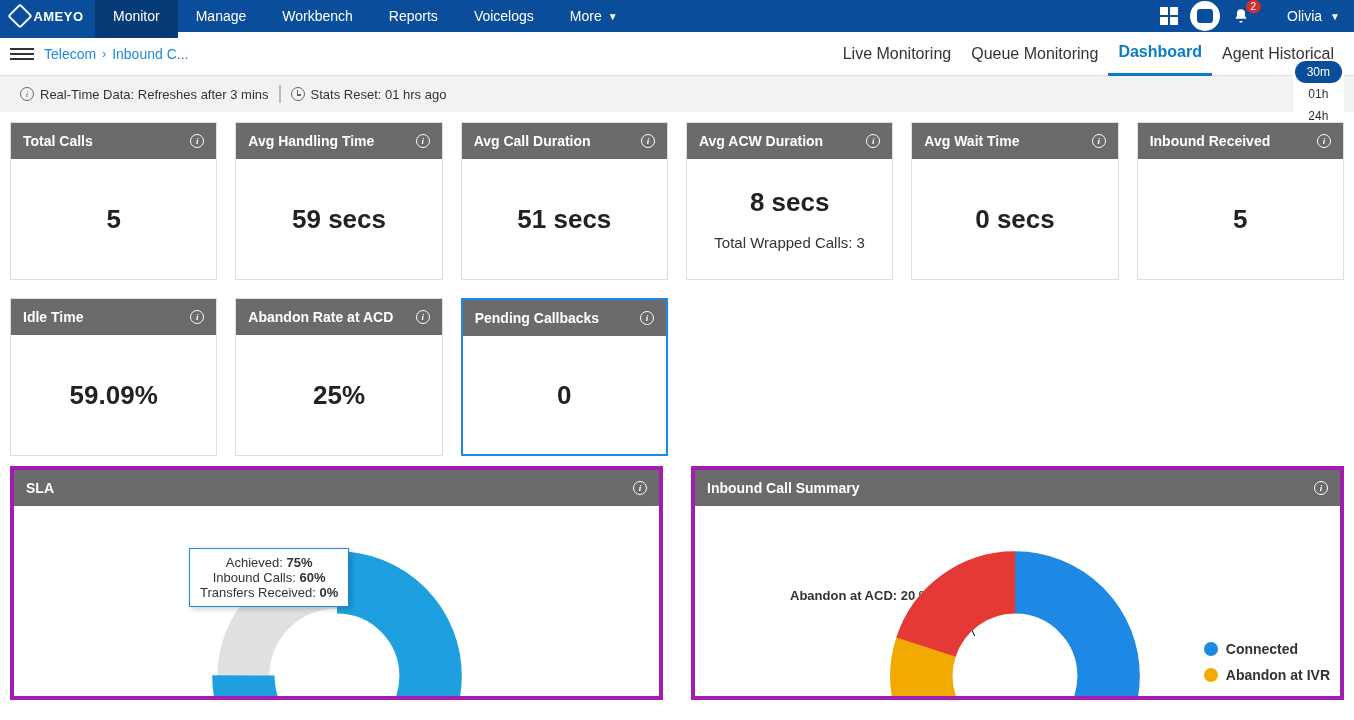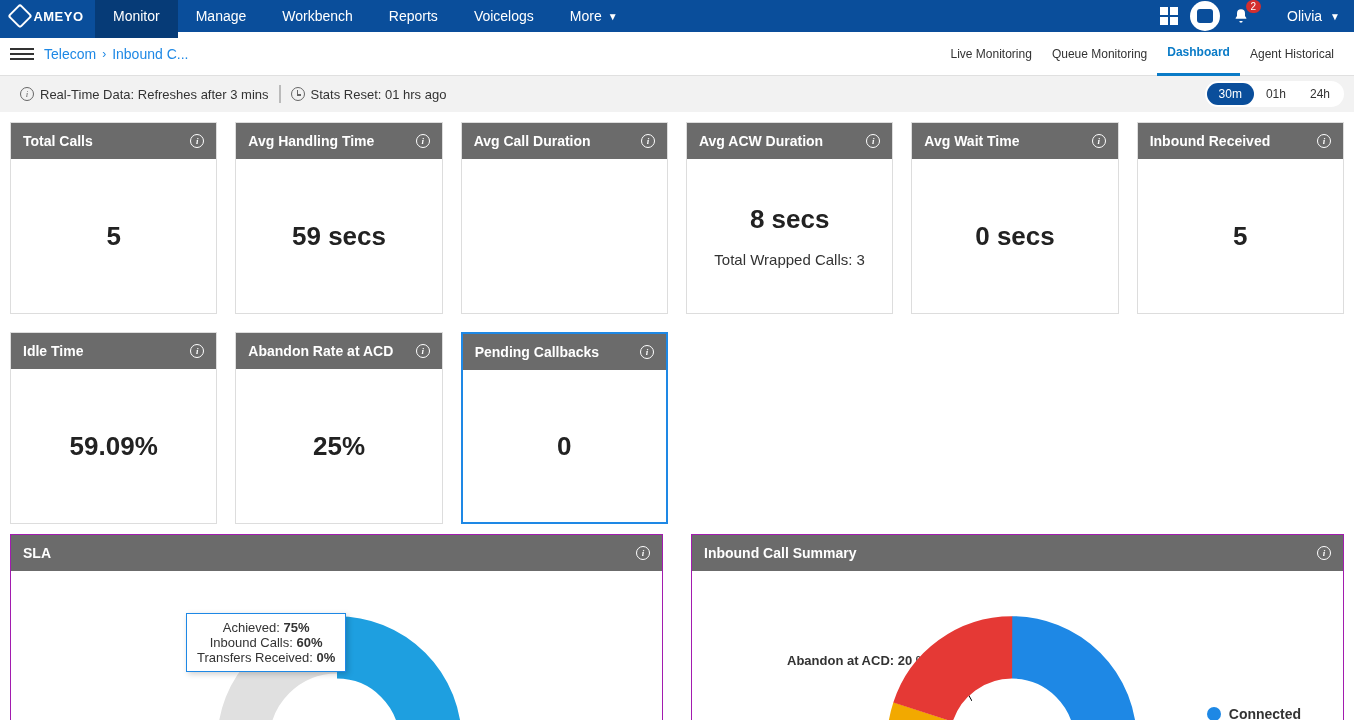--- a/index.html
+++ b/index.html
@@ -21,47 +21,47 @@
 .user { padding: 0 14px 0 28px; font-size:14px; display:flex; align-items:center; gap:8px; cursor:pointer; }
 .chev { font-size:10px; }
 
 
 .subbar { height: 44px; display:flex; align-items:center; border-bottom:1px solid #e0e0e0; padding: 4px 10px; }
 .ham { width:24px; display:flex; flex-direction:column; gap:3px; cursor:pointer; margin-right:10px; }
 .ham span { height:2px; background:#333; }
 .crumb { color:#1e88e5; font-size:14px; cursor:pointer; }
 .crumb-sep { color:#1e88e5; margin: 0 6px; font-size:12px; }
 .sub-spacer { flex:1; }
-.sub-tab { font-size:12px; color:#333; padding: 0 10px; height:44px; display:flex; align-items:center; cursor:pointer; }
+.sub-tab { font-size:16px; color:#333; padding: 0 10px; height:44px; display:flex; align-items:center; cursor:pointer; }
 .sub-tab.active { color:#0a7bc7; border-bottom:3px solid #0a7bc7; font-weight:600; }
 
 
 .statusbar { height: 36px; background:#f2f2f2; display:flex; align-items:center; padding: 0 10px; font-size:13px; color:#333; }
 .status-item { display:flex; align-items:center; gap:6px; padding: 0 10px; }
 .status-sep { width:1px; height:18px; background:#bbb; }
 .checkbox-empty { width:13px; height:13px; border:1px solid #888; display:inline-block; }
 .info-ic { width:14px; height:14px; border:1.5px solid #666; border-radius:50%; display:inline-flex; align-items:center; justify-content:center; font-size:9px; font-style:italic; color:#666; font-family: Georgia, serif;}
 .status-spacer { flex:1; }
-.pill-group { display:flex; align-items:center; gap:0; background:#fff; border-radius:14px; padding:2px; }
+.pill-group { display:flex; align-items:center; gap:0; background:#fff; border-radius:14px; padding:2px;flex-direction:column; }
 .pill { font-size:12px; padding:4px 12px; border-radius:14px; cursor:pointer; color:#333; }
 .pill.active { background:#0a4e9b; color:#fff; }
 
 
 .cards { padding: 10px; display:grid; grid-template-columns: repeat(6, 1fr); gap:18px; }
-.card { border:1px solid #ddd; background:#fff; display:flex; flex-direction:column; height:192px; }
+.card { border:1px solid #ddd; background:#fff; display:flex; flex-direction:column; height:158px; }
 .card-head { background:#6b6b6b; color:#fff; padding:10px 12px; font-size:14px; display:flex; align-items:center; justify-content:space-between; font-weight:600; }
 .card-head .info-ic { border-color:#fff; color:#fff; cursor:pointer; }
 .card-body { flex:1; display:flex; flex-direction:column; align-items:center; justify-content:center; }
 .metric { font-size:26px; font-weight:bold; color:#222; }
 .sub-metric { font-size:15px; color:#333; margin-top:16px; }
 .card.selected { border:2px solid #1e88e5; }
 
 
 .panels { padding: 0 10px 10px; display:grid; grid-template-columns: 1fr 1fr; gap:28px; }
-.panel { border:1px solid #a21caf; }
+.panel { border:4px solid #a21caf; }
 .panel-body { height: 190px; position:relative; overflow:hidden; display:flex; align-items:flex-start; justify-content:center; }
 .donut-wrap { position: absolute; top: 40px; }
 .donut { width:260px; height:260px; }
 .tooltip-box { position:absolute; left:175px; top:42px; background:#fff; border:1px solid #1e88e5; padding:6px 10px; font-size:13px; box-shadow: 2px 2px 6px rgba(0,0,0,0.2); z-index:5;text-align:center; }
 .tooltip-box .tline { white-space:nowrap; }
 .tooltip-box b { font-weight:bold; }
 .callout-label { position:absolute; left:95px; top:82px; font-size:13px; font-weight:bold; }
 .callout-line { position:absolute; left:245px; top:95px; width:35px; height:35px; }
 .legend { position:absolute; right:10px; top:135px; font-size:14px; }
 .legend-row { display:flex; align-items:center; gap:8px; margin-bottom:10px; font-weight:600;text-align:right; }
@@ -174,20 +174,23 @@
       </div>
       <div class="card-body">
         <div class="metric">59 secs</div>
       </div>
     </div>
     <div class="card">
       <div class="card-head">
         <span>Avg Call Duration</span>
         <span class="info-ic">i</span>
       </div>
+      <div class="card-body">
+        <div class="metric">51 secs</div>
+      </div>
     </div>
     <div class="card">
       <div class="card-head">
         <span>Avg ACW Duration</span>
         <span class="info-ic">i</span>
       </div>
       <div class="card-body">
         <div class="metric">8 secs</div>
         <div class="sub-metric">Total Wrapped Calls: 3</div>
       </div>

